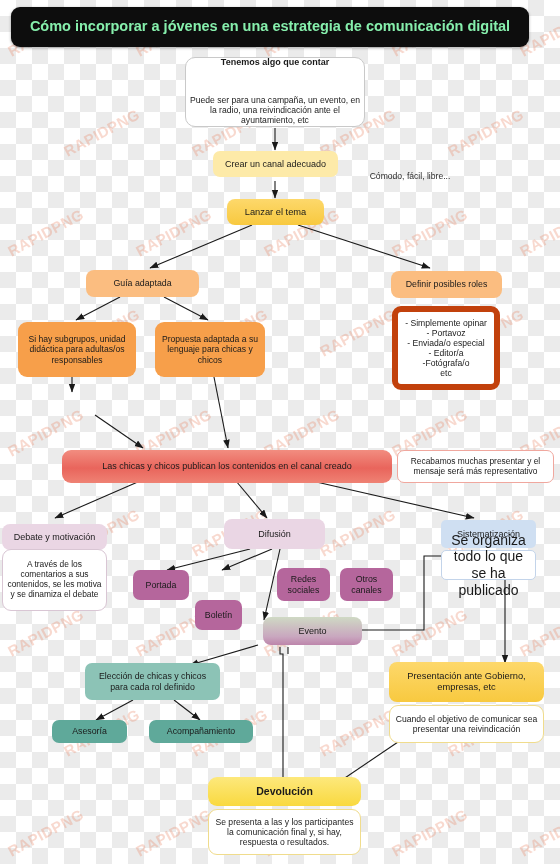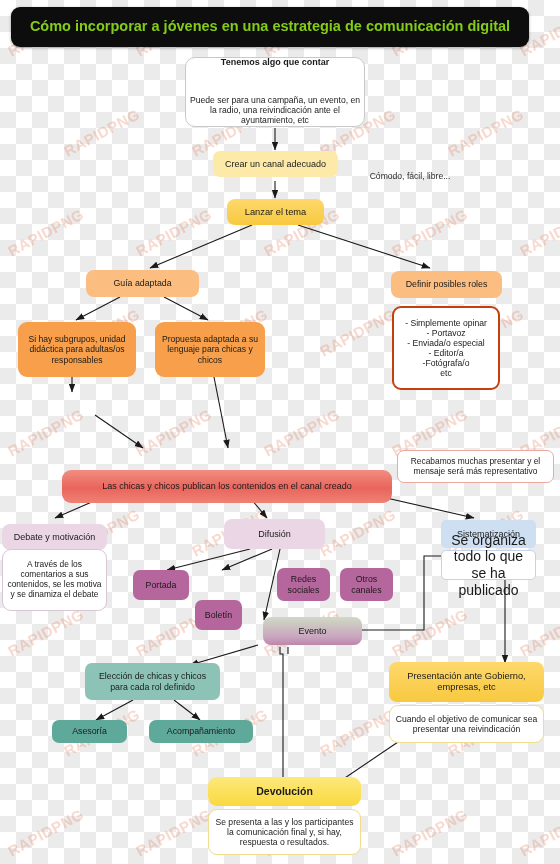--- a/index.html
+++ b/index.html
@@ -56,35 +56,35 @@
     display: flex;
     align-items: center;
     justify-content: center;
     text-align: center;
     z-index: 3;
     line-height: 1.18;
     color: #1a1a1a;
   }
   .title-bar {
     background: #0d0d0d;
-    color: #84cc16;
+    color: #86efac;
     font-size: 14.5px;
     font-weight: bold;
     border-radius: 9px;
     box-shadow: 0 1px 3px rgba(0,0,0,0.35);
   }
   .white-note {
     background: #ffffff;
     border: 1px solid #c9c9c9;
     border-radius: 10px;
     font-size: 8.6px;
   }
   .note-orange {
     background: #ffffff;
-    border: 2px solid #c2410c;
+    border: 6px solid #c2410c;
     border-radius: 9px;
     font-size: 8.6px;
   }
   .note-red {
     background: #ffffff;
     border: 1px solid #f0a79e;
     border-radius: 7px;
     font-size: 8.4px;
   }
   .note-plum {
@@ -330,21 +330,21 @@
 
   <div class="node orange-deep" style="left:18px; top:322px; width:118px; height:55px;">
     <span class="inner">Si hay subgrupos, unidad didáctica para adultas/os responsables</span>
   </div>
 
   <div class="node orange-deep" style="left:155px; top:322px; width:110px; height:55px;">
     <span class="inner">Propuesta adaptada a su lenguaje para chicas y chicos</span>
   </div>
 
 
-  <div class="node red-band" style="left:62px; top:450px; width:330px; height:33px;margin-top:20px;">
+  <div class="node red-band" style="left:62px; top:450px; width:330px; height:33px;">
     <span class="inner">Las chicas y chicos publican los contenidos en el canal creado</span>
   </div>
 
   <div class="node note-red" style="left:397px; top:450px; width:157px; height:33px;">
     <span class="inner">Recabamos muchas presentar y el mensaje será más representativo</span>
   </div>
 
   <div class="node plum-light" style="left:2px; top:524px; width:105px; height:26px;">
     <span class="inner">Debate y motivación</span>
   </div>

